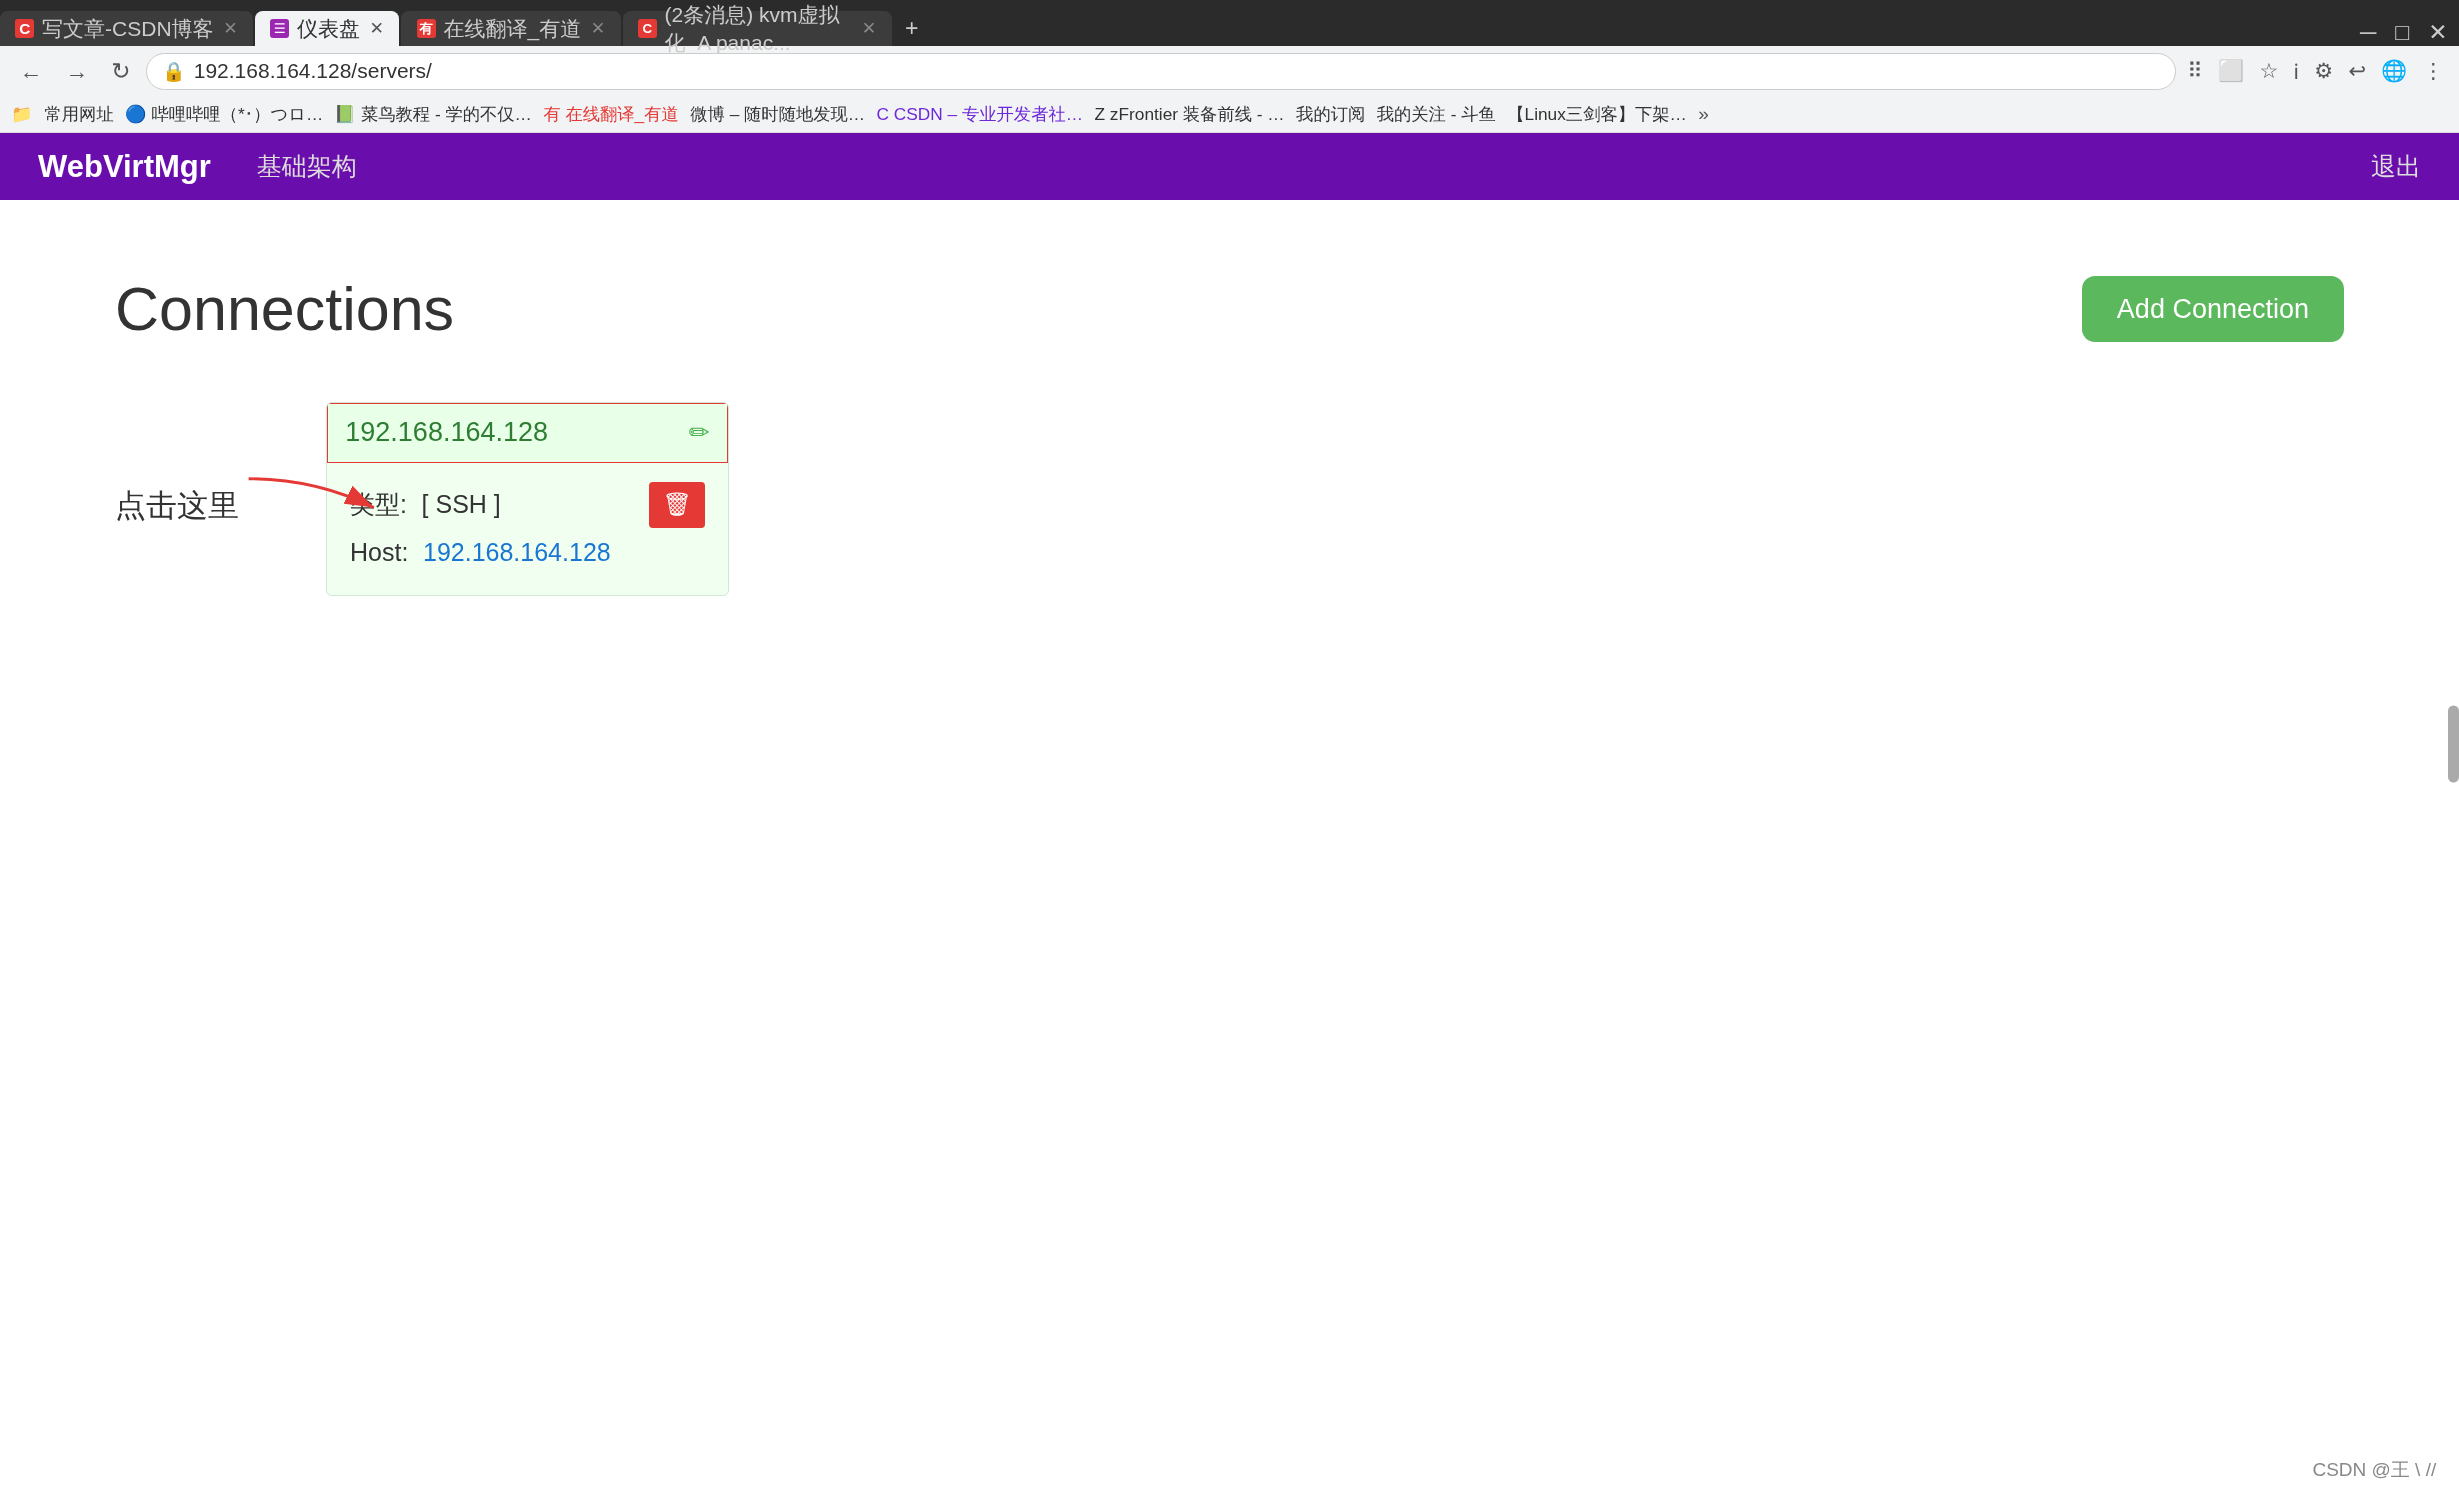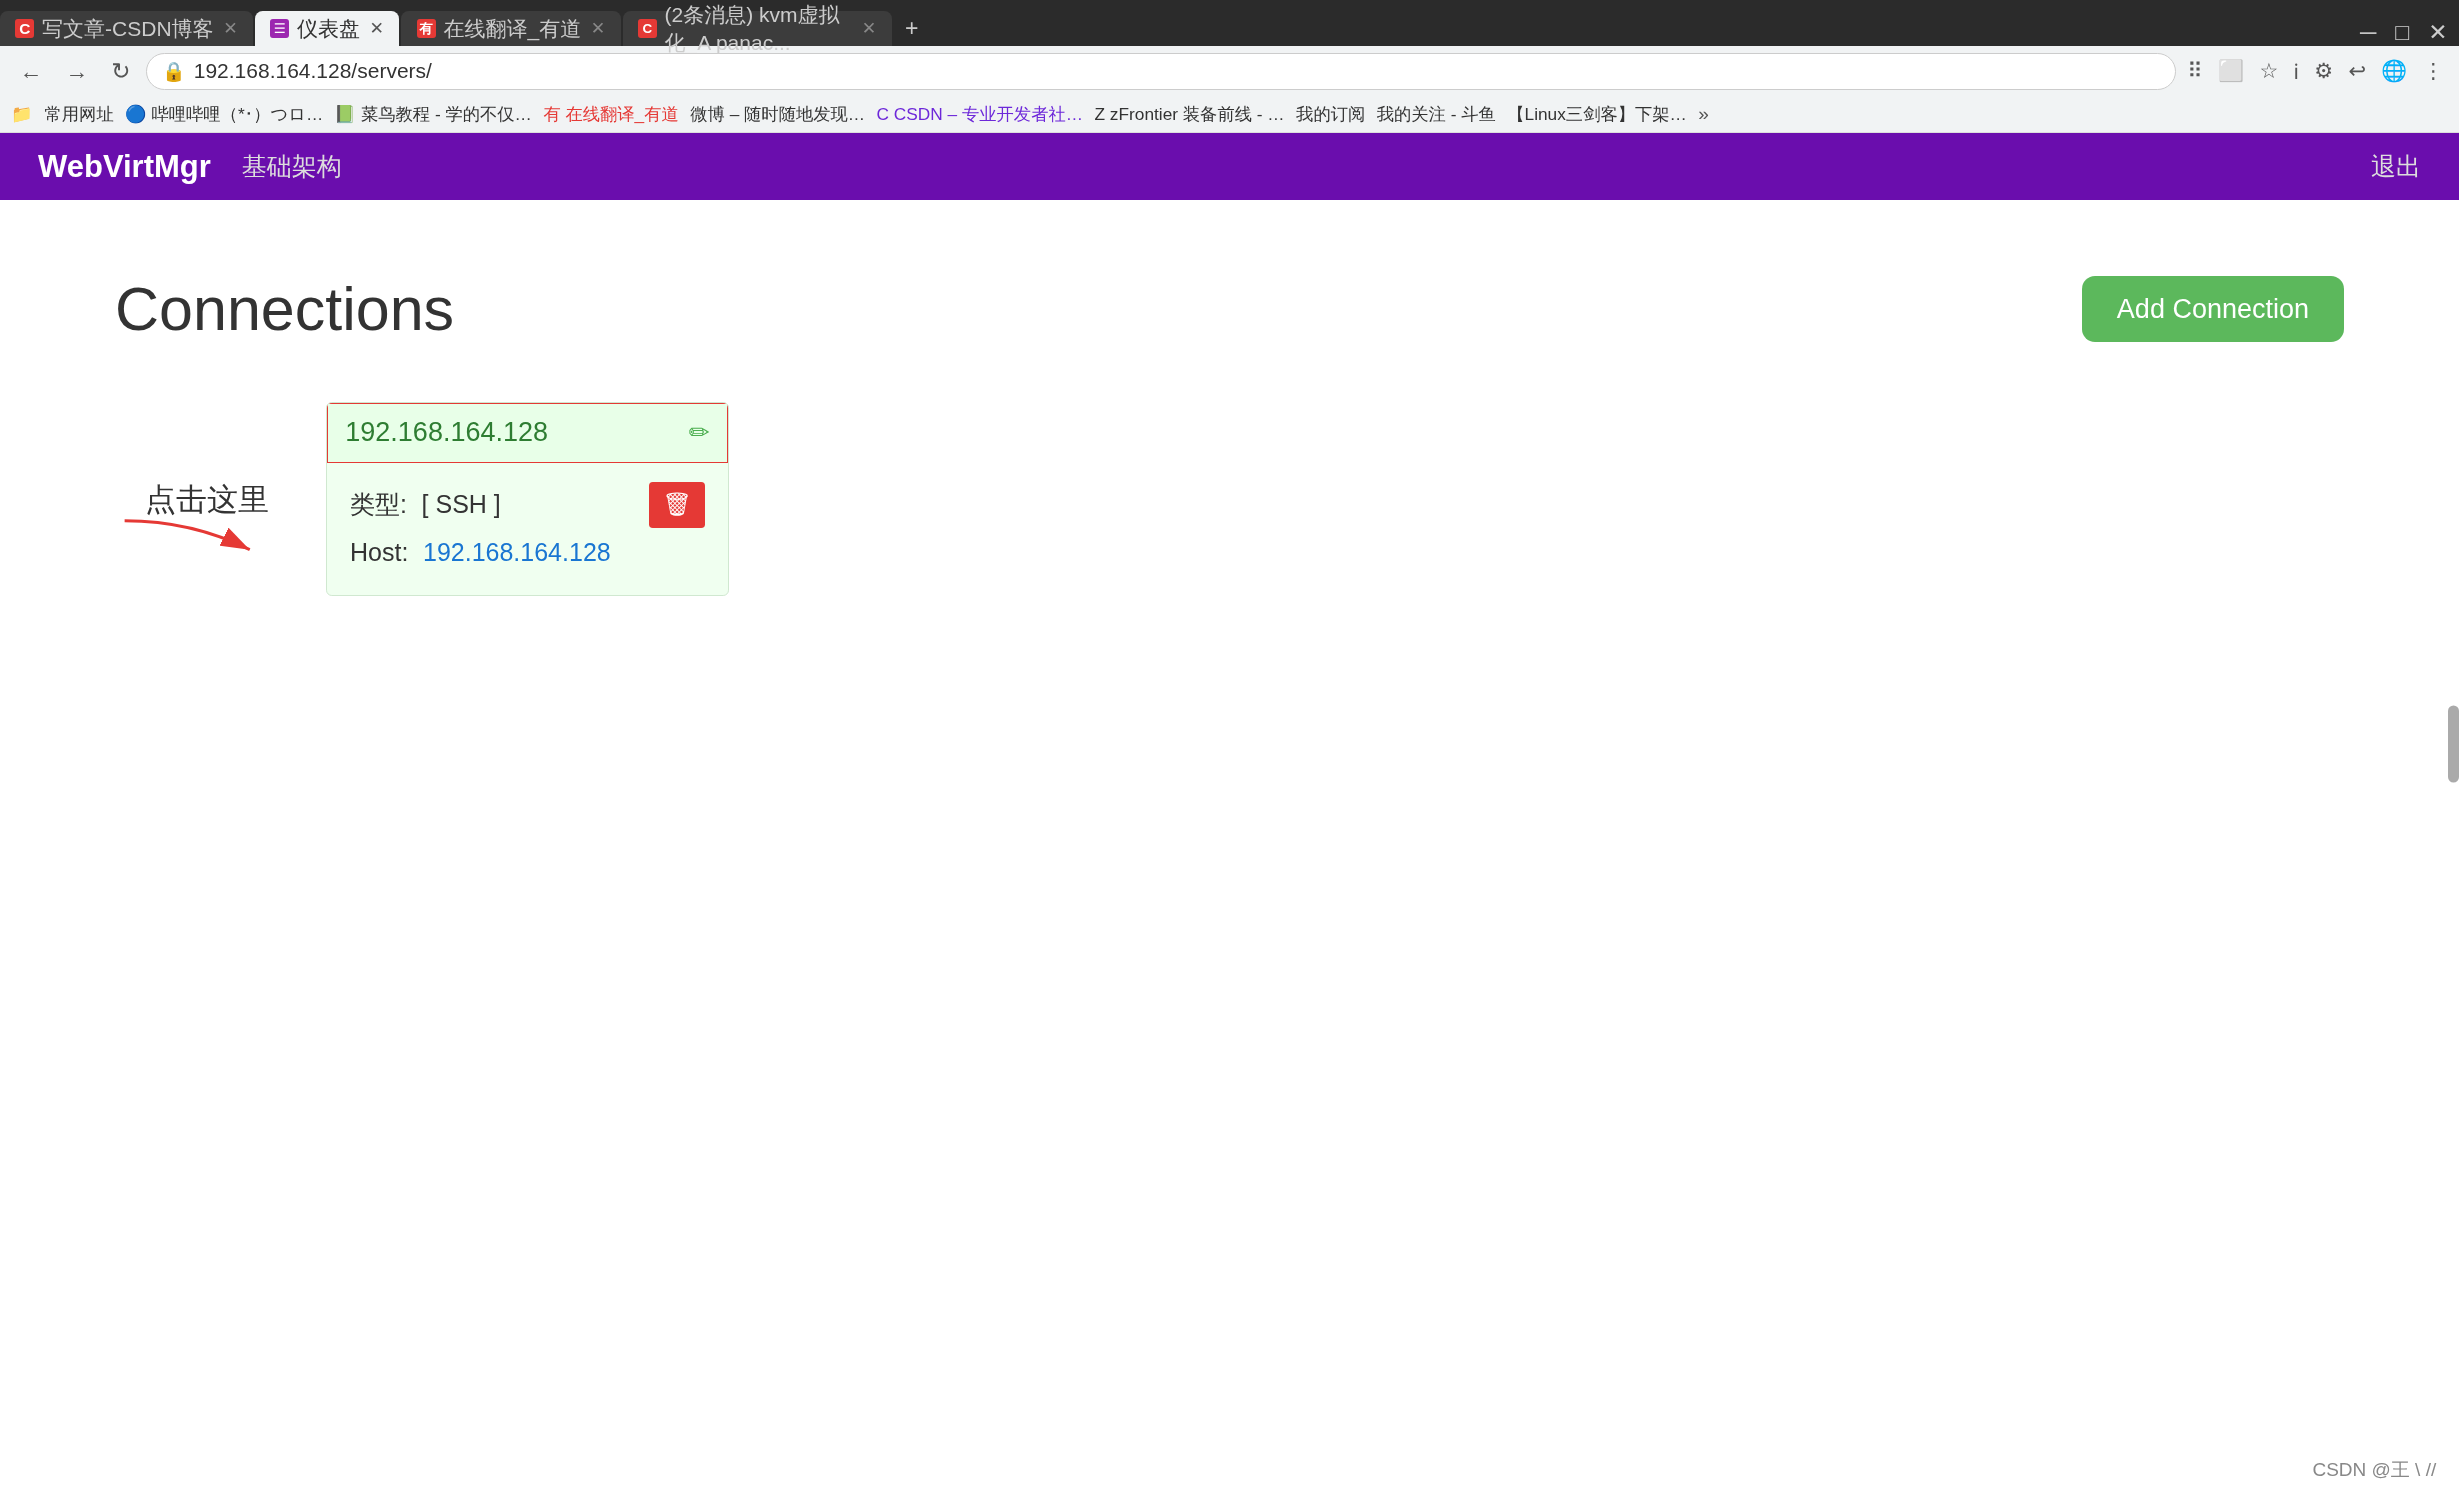--- a/index.html
+++ b/index.html
@@ -20,21 +20,21 @@
     .address-bar { flex: 1; display: flex; align-items: center; background: #fff; border: 1px solid #ccc; border-radius: 19px; padding: 3.8px 15.4px; font-size: 21px; color: #333; height: 37px; }
     .address-bar .lock-icon { margin-right: 7.7px; font-size: 19px; color: #555; }
     .nav-actions { display: flex; align-items: center; gap: 7.7px; }
     .nav-action-btn { background: none; border: none; font-size: 21px; color: #555; cursor: pointer; padding: 3.8px; }
 
     .bookmarks-bar { background: #f1f3f4; padding: 3.8px 11.5px; border-bottom: 1px solid #ddd; display: flex; align-items: center; gap: 11.5px; height: 37px; overflow: hidden; }
     .bookmark-item { font-size: 17.3px; color: #333; cursor: pointer; white-space: nowrap; display: flex; align-items: center; gap: 3.8px; text-align: right; }
 
     
     .app-navbar { background: #6a0dad; display: flex; align-items: center; padding: 0 38px; height: 67px; }
-    .app-brand { color: #fff; font-size: 31px; font-weight: bold; margin-right: 31px; }
+    .app-brand { color: #fff; font-size: 31px; font-weight: bold; margin-right: 46px; }
     .app-nav-link { color: #ddd; font-size: 25px; cursor: pointer; text-decoration: none; }
     .app-nav-right { margin-left: auto; }
     .app-nav-right a { color: #ddd; font-size: 25px; text-decoration: none; cursor: pointer; }
 
     .page-content { padding: 74px 115px; }
     .page-header { display: flex; align-items: center; justify-content: space-between; margin-bottom: 58px; }
     .page-title { font-size: 61px; font-weight: normal; color: #333; }
     .add-connection-btn { background: #5cb85c; color: #fff; border: none; border-radius: 13px; padding: 17.3px 35px; font-size: 27px; cursor: pointer; }
 
     .connection-card { border: 1px solid #d0e8d0; border-radius: 5.8px; background: #f0fff0; width: 403px; overflow: hidden; }
@@ -136,21 +136,21 @@
 </div>
 
 <div class="page-content">
   <div class="page-header">
     <h1 class="page-title">Connections</h1>
     <button class="add-connection-btn">Add Connection</button>
   </div>
 
   <div style="position: relative; padding-left: 211px;">
 
-    <div style="position:absolute; left:0; top:77px; display:flex; flex-direction:column; align-items:flex-end;">
+    <div style="position:absolute; left:0; top:77px; display:flex; flex-direction:row; align-items:flex-end;">
       <span style="font-size:31px; color:#333;">点击这里</span>
 
       <svg width="154" height="58" style="overflow:visible; margin-top:-9.6px;" viewBox="0 0 160 60">
         <defs>
           <marker id="arrowhead" markerWidth="10" markerHeight="7" refX="10" refY="3.5" orient="auto">
             <polygon points="0 0, 10 3.5, 0 7" fill="#e53935"></polygon>
           </marker>
         </defs>
         <path d="M 10 10 Q 80 10 140 40" stroke="#e53935" stroke-width="3" fill="none" marker-end="url(#arrowhead)"></path>
       </svg>

